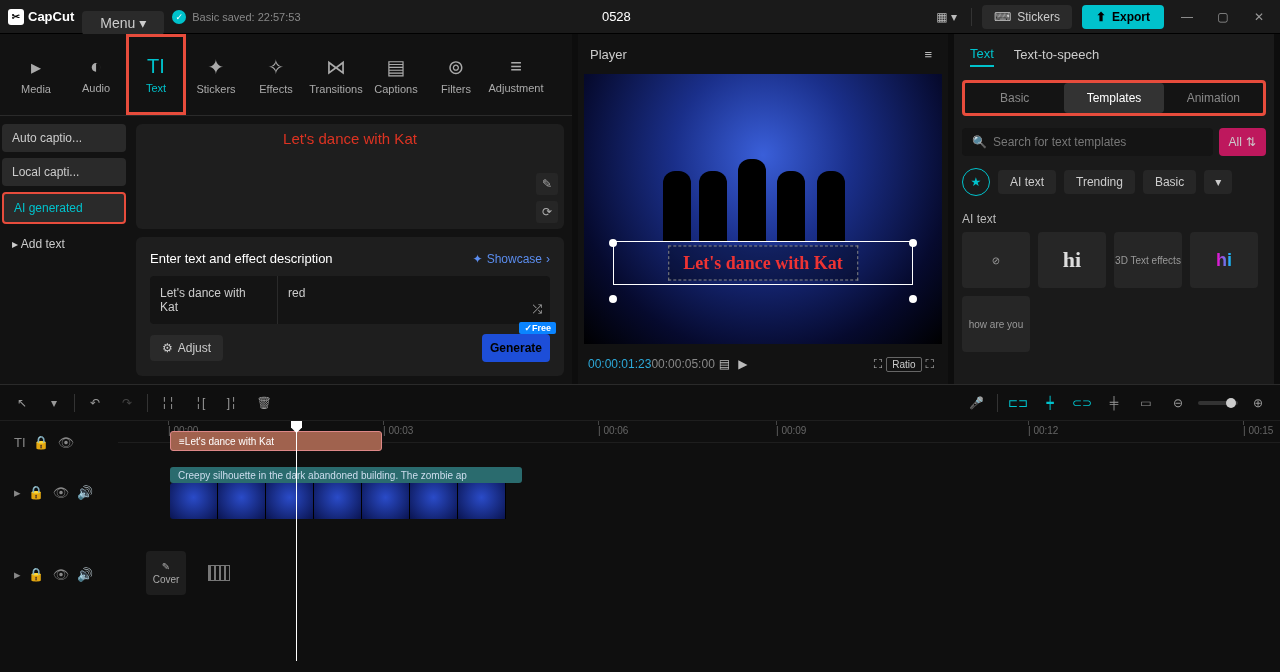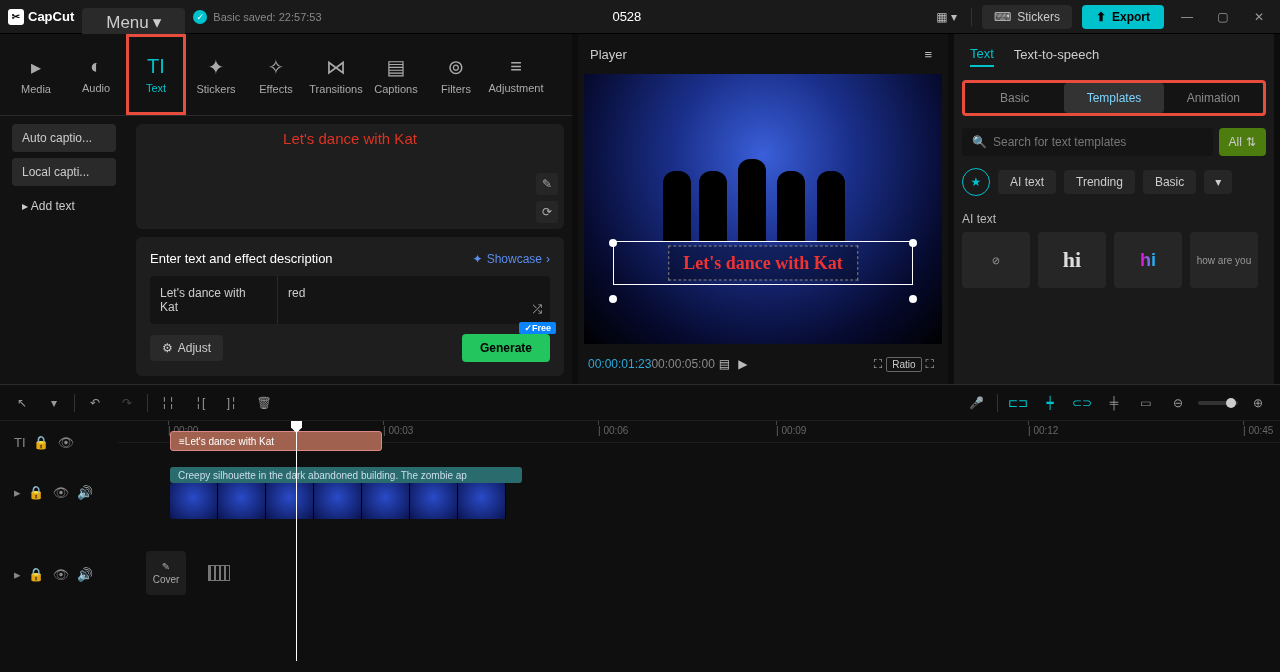--- a/index.html
+++ b/index.html
@@ -1,54 +1,54 @@
 <!DOCTYPE html>
 <html><head>
 <meta charset="utf-8">
 <style>
 * { margin:0; padding:0; box-sizing:border-box; font-family:-apple-system,BlinkMacSystemFont,'Segoe UI',Arial,sans-serif; }
 body { background:#0d0d0d; color:#ccc; width:1280px; height:672px; overflow:hidden; font-size:12px; }
 .titlebar { height:34px; background:#1a1a1a; display:flex; align-items:center; padding:0 8px; gap:8px; border-bottom:1px solid #000; }
 .logo { display:flex; align-items:center; gap:4px; font-weight:600; font-size:13px; color:#fff; }
 .logo-icon { width:16px; height:16px; background:#fff; border-radius:3px; display:flex; align-items:center; justify-content:center; color:#000; font-size:10px; font-weight:bold; }
-.menu-btn { background:#2a2a2a; padding:4px 24px; border-radius:4px; display:flex; align-items:center; gap:4px; cursor:pointer; font-size:17px;margin-top:12px; }
+.menu-btn { background:#2a2a2a; padding:4px 18px; border-radius:4px; display:flex; align-items:center; gap:4px; cursor:pointer; font-size:14px;margin-top:12px; }
 .autosave { display:flex; align-items:center; gap:6px; color:#888; font-size:11px; }
 .check-icon { width:14px; height:14px; background:#00c2cc; border-radius:50%; display:flex; align-items:center; justify-content:center; color:#fff; font-size:9px; }
 .title-center { flex:1; text-align:center; color:#fff; font-size:13px; }
 .title-right { display:flex; align-items:center; gap:10px; }
 .shortcut-btn { background:#2a2a2a; padding:5px 12px; border-radius:4px; display:flex; align-items:center; gap:6px; font-size:12px; cursor:pointer; }
 .export-btn { background:#00c2cc; color:#000; padding:5px 14px; border-radius:4px; display:flex; align-items:center; gap:6px; font-size:12px; font-weight:600; cursor:pointer; }
 .win-btn { width:26px; height:26px; display:flex; align-items:center; justify-content:center; cursor:pointer; color:#999; }
 .main { display:flex; height:350px; }
 .left-panel { width:572px; background:#121212; display:flex; }
 .tool-tabs { height:82px; display:flex; border-bottom:1px solid #2a2a2a; padding:0 6px; }
 .tool-tab { width:60px; display:flex; flex-direction:column; align-items:center; justify-content:center; gap:4px; font-size:11px; color:#aaa; cursor:pointer; }
 .tool-tab.active { color:#00c2cc; }
 .tool-tab-icon { font-size:20px; }
 .tool-tabs .tool-tab:nth-child(3) { border:3px solid #e74c3c; }
-.left-sidebar { width:128px; background:#121212; padding:8px 12px; }
+.left-sidebar { width:128px; background:#121212; padding:8px 2px; }
 .side-btn { background:#2a2a2a; padding:7px 10px; border-radius:4px; margin-bottom:6px; font-size:12px; cursor:pointer; white-space:nowrap; overflow:hidden; text-overflow:ellipsis; }
 .side-btn.active { color:#00c2cc; border:2px solid #e74c3c; }
 .side-btn.plain { background:transparent; }
 .left-body { flex:1; display:flex; }
 .canvas-area { flex:1; padding:8px; display:flex; flex-direction:column; }
 .text-preview { flex:1; background:#1e1e1e; border-radius:6px; display:flex; align-items:flex-start; justify-content:center; padding-top:6px; position:relative; font-family:'Comic Sans MS',cursive; color:#d32; font-size:15px; }
 .preview-icons { position:absolute; right:6px; bottom:6px; display:flex; flex-direction:column; gap:6px; }
 .preview-icons div { width:22px; height:22px; display:flex; align-items:center; justify-content:center; background:#262626; border-radius:3px; cursor:pointer; color:#aaa; font-size:12px; }
 .desc-box { background:#1e1e1e; border-radius:6px; padding:14px; margin-top:8px; }
 .desc-title { font-size:13px; color:#fff; margin-bottom:10px; display:flex; justify-content:space-between; align-items:center; }
 .showcase { color:#5b8def; font-size:12px; display:flex; align-items:center; gap:4px; cursor:pointer; }
 .desc-inputs { display:flex; gap:0; margin-bottom:10px; background:#141414; border-radius:4px; overflow:hidden; }
 .desc-inputs > div { padding:10px; font-size:12px; }
 .desc-inputs > div:first-child { flex:0 0 128px; border-right:1px solid #2a2a2a; }
 .desc-inputs > div:last-child { flex:1; position:relative; }
 .shuffle-icon { position:absolute; right:8px; bottom:8px; cursor:pointer; color:#aaa; }
 .desc-actions { display:flex; justify-content:space-between; align-items:center; }
 .adjust-btn { background:#2a2a2a; padding:6px 12px; border-radius:4px; display:flex; align-items:center; gap:5px; cursor:pointer; font-size:12px; }
-.generate-btn { background:#22c55e; color:#000; padding:7px 18px; border-radius:4px; font-weight:600; cursor:pointer; position:relative; font-size:12px; }
+.generate-btn { background:#1d4ed8; color:#000; padding:7px 8px; border-radius:4px; font-weight:600; cursor:pointer; position:relative; font-size:12px; }
 .free-badge { position:absolute; top:-12px; right:-6px; background:#0a84ff; color:#fff; font-size:9px; padding:1px 5px; border-radius:2px; }
 .center-panel { width:370px; background:#121212; margin-left:6px; display:flex; flex-direction:column; }
 .player-head { height:40px; display:flex; align-items:center; justify-content:space-between; padding:0 12px; font-size:13px; color:#ccc; }
 .player-view { flex:1; background:#000; margin:0 6px; position:relative; display:flex; align-items:center; justify-content:center; overflow:hidden; }
 .scene { width:100%; height:100%; background:radial-gradient(ellipse at 50% 30%,#3a5fd9 0%,#1a2f8a 35%,#060a2e 75%,#000 100%); position:relative; }
 .silhouette { position:absolute; bottom:38%; background:#000; }
 .sil { width:28px; height:70px; border-radius:12px 12px 0 0; }
 .text-box { position:absolute; left:50%; top:70%; transform:translate(-50%,-50%); border:1px dashed #888; padding:6px 14px; background:rgba(0,0,0,.3); }
 .text-box-inner { font-family:'Comic Sans MS',cursive; color:#e33; font-size:18px; font-weight:bold; white-space:nowrap; }
 .sel-handle { position:absolute; width:8px; height:8px; background:#fff; border-radius:50%; }
@@ -58,24 +58,24 @@
 .time-tot { color:#888; }
 .player-ctrl .spacer { flex:1; }
 .ctrl-icon { color:#bbb; cursor:pointer; padding:2px 4px; }
 .ratio-btn { border:1px solid #666; padding:1px 5px; border-radius:2px; font-size:10px; }
 .right-panel { width:320px; background:#1a1a1a; margin-left:6px; display:flex; flex-direction:column; padding:0 8px; }
 .right-tabs { height:40px; display:flex; align-items:center; gap:20px; padding:0 8px; font-size:13px; }
 .right-tab { cursor:pointer; padding:4px 0; }
 .right-tab.active { color:#00c2cc; border-bottom:2px solid #00c2cc; }
 .subtabs { display:flex; background:#141414; border-radius:4px; margin:6px 0; border:3px solid #e74c3c; }
 .subtab { flex:1; text-align:center; padding:8px 0; cursor:pointer; font-size:12px; color:#888; }
-.subtab.active { background:#333; color:#7dd3fc; border-radius:4px; }
+.subtab.active { background:#333; color:#ffffff; border-radius:4px; }
 .search-row { display:flex; gap:6px; margin:6px 0; }
 .search-box { flex:1; background:#141414; border-radius:4px; padding:7px 10px; display:flex; align-items:center; gap:6px; color:#777; font-size:12px; }
-.all-btn { background:#4d7c0f; padding:7px 10px; border-radius:4px; display:flex; align-items:center; gap:4px; font-size:12px; cursor:pointer; }
+.all-btn { background:#be185d; padding:7px 10px; border-radius:4px; display:flex; align-items:center; gap:4px; font-size:12px; cursor:pointer; }
 .chip-row { display:flex; gap:8px; margin:6px 0; align-items:center; }
 .chip { background:#262626; padding:5px 12px; border-radius:4px; font-size:12px; cursor:pointer; }
 .chip.star { background:transparent; border:1px solid #00c2cc; color:#00c2cc; border-radius:50%; width:28px; height:28px; padding:0; display:flex; align-items:center; justify-content:center; }
 .chip.more { width:28px; padding:5px 0; text-align:center; }
 .section-label { font-size:12px; color:#bbb; margin:10px 0 6px; }
 .template-grid { display:flex; gap:8px; flex-wrap:wrap; }
 .tmpl { width:68px; height:56px; background:#262626; border-radius:4px; display:flex; align-items:center; justify-content:center; font-size:10px; color:#999; cursor:pointer; overflow:hidden; }
 .tmpl .hi { font-size:22px; font-weight:bold; color:#ddd; font-family:Georgia,serif; }
 .timeline { height:288px; background:#0f0f0f; border-top:1px solid #2a2a2a; display:flex; flex-direction:column; }
 .tl-toolbar { height:36px; display:flex; align-items:center; padding:0 10px; gap:8px; border-bottom:1px solid #1e1e1e; }
@@ -176,20 +176,21 @@
           </div>
           <div class="tool-tab">
             <div class="tool-tab-icon">≡</div>
             <div>Adjustment</div>
           </div>
         </div>
       <div class="left-body">
         <div class="left-sidebar">
           <div class="side-btn">Auto captio...</div>
           <div class="side-btn">Local capti...</div>
+          <div class="side-btn active">AI generated</div>
           <div class="side-btn plain">▸ <span>Add text</span></div>
         </div>
         <div class="canvas-area">
           <div class="text-preview">
             <span>Let's dance with Kat</span>
             <div class="preview-icons">
               <div>✎</div>
               <div>⟳</div>
             </div>
           </div>
@@ -278,20 +279,21 @@
       <div class="chip">Trending</div>
       <div class="chip">Basic</div>
       <div class="chip more">▾</div>
     </div>
     <div class="section-label">AI text</div>
     <div class="template-grid" id="template-grid">
         <div class="tmpl">⊘</div>
         <div class="tmpl">
           <span class="hi">hi</span>
         </div>
+        <div class="tmpl">3D Text effects</div>
         <div class="tmpl">
           <span style="background:linear-gradient(90deg,#f0c,#0cf);-webkit-background-clip:text;color:transparent;font-size:18px;font-weight:bold">hi</span>
         </div>
         <div class="tmpl">how are you</div>
       </div>
   </div>
 </div>
 
 <div class="timeline">
   <div class="tl-toolbar">
@@ -317,21 +319,21 @@
     <div class="zoom-slider"></div>
     <div class="tl-tool">⊕</div>
   </div>
   <div class="tl-body">
     <div class="tl-ruler" id="tl-ruler">
         <div class="tl-tick" style="left: 50px;">| 00:00</div>
         <div class="tl-tick" style="left: 265px;">| 00:03</div>
         <div class="tl-tick" style="left: 480px;">| 00:06</div>
         <div class="tl-tick" style="left: 658px;">| 00:09</div>
         <div class="tl-tick" style="left: 910px;">| 00:12</div>
-        <div class="tl-tick" style="left: 1125px;">| 00:45</div>
+        <div class="tl-tick" style="left: 1125px;">| 00:15</div>
       </div>
     <div class="playhead" style="left:296px;top:0;height:240px"></div>
     <div class="tl-tracks">
       <div class="tl-track">
         <div class="tl-track-head">
           <span>TI</span>
           <span>🔒</span>
           <span>👁</span>
         </div>
         <div class="tl-clip clip-text" style="left:170px;width:212px">

